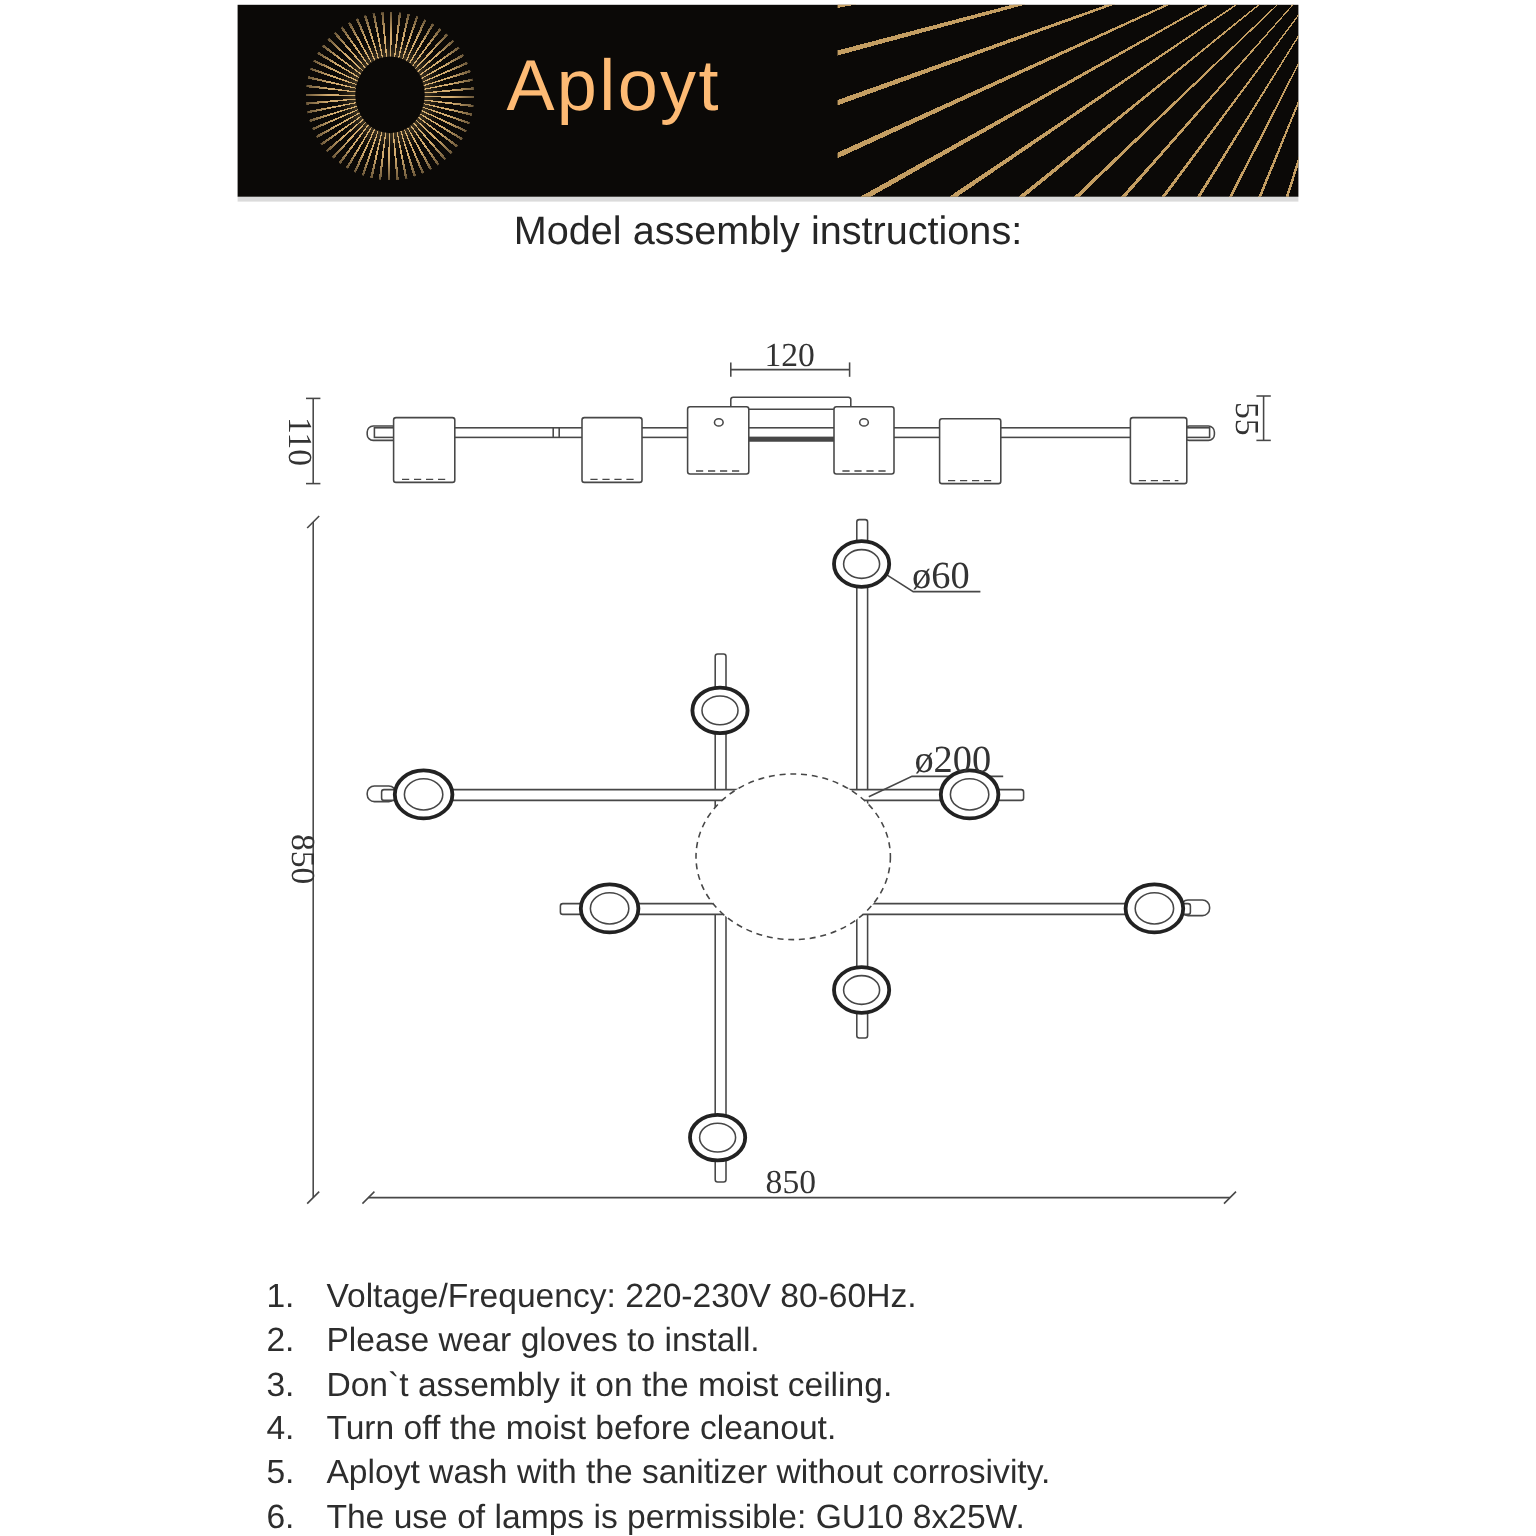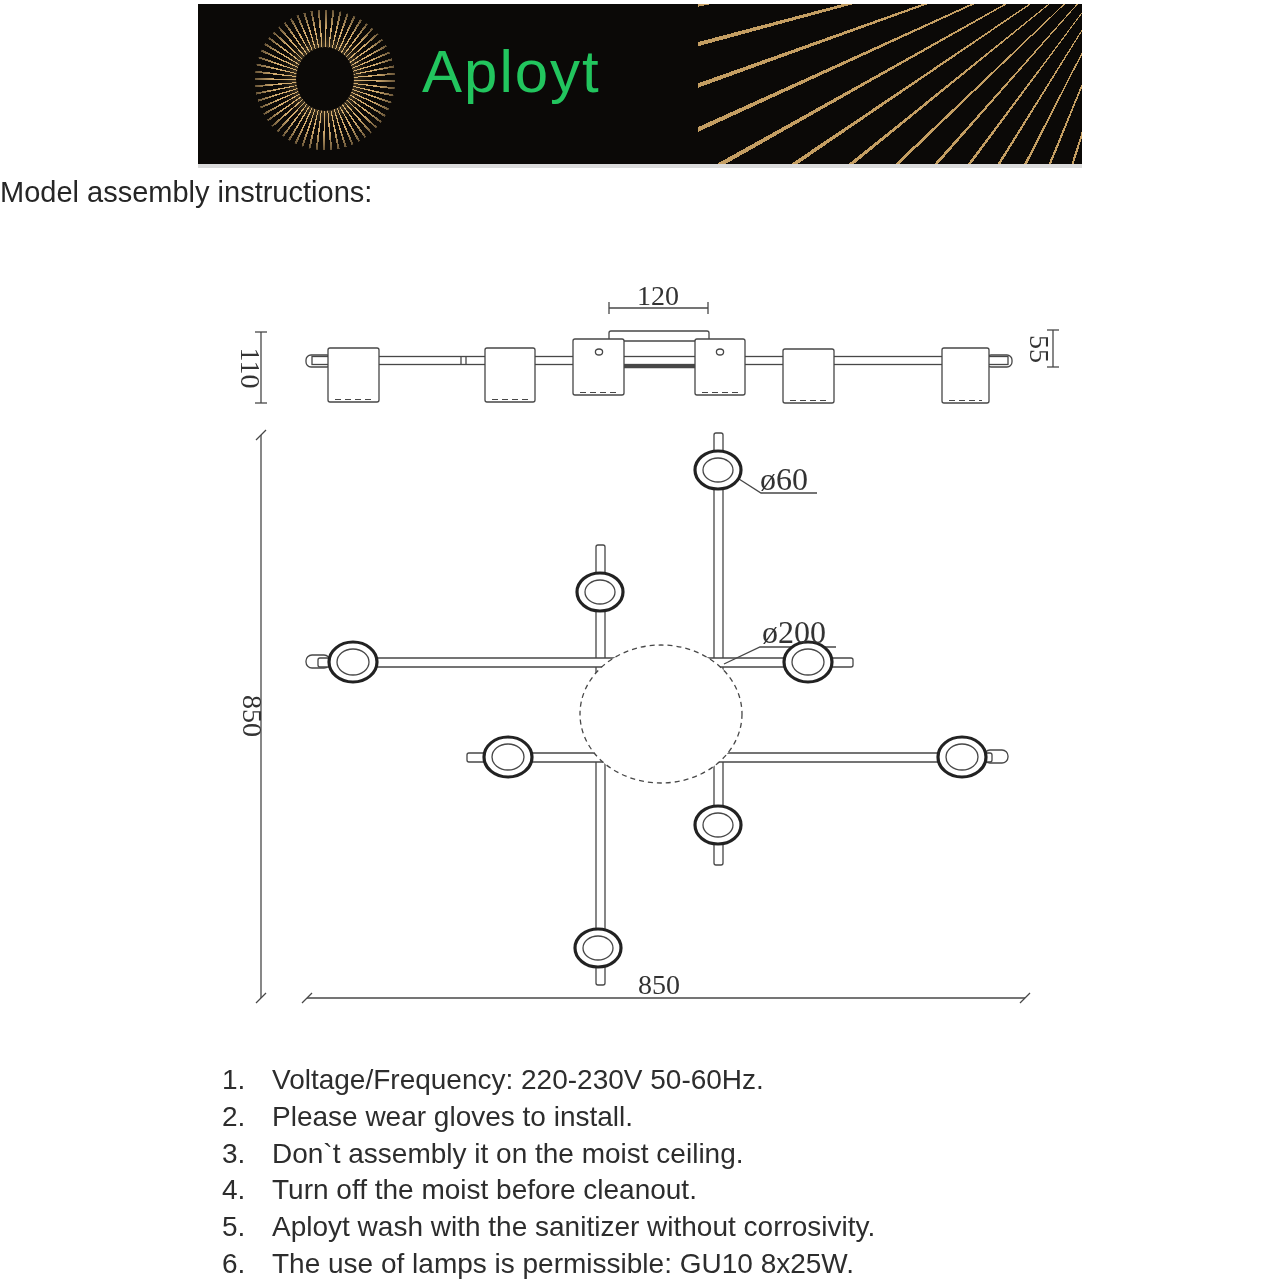--- a/index.html
+++ b/index.html
@@ -23,31 +23,31 @@
   .sunburst::before{
     content:"";position:absolute;inset:0;border-radius:50%;
     background:radial-gradient(circle, rgba(11,9,7,0) 52%, rgba(11,9,7,0.55) 72%, #0b0907 96%);
   }
   .sunburst::after{
     content:"";position:absolute;left:41px;top:37px;width:58px;height:64px;border-radius:50%;
     background:#0b0907;box-shadow:0 0 16px 4px rgba(226,188,123,0.38);
   }
   .brand{
     position:absolute;left:224px;top:32px;font-size:60px;line-height:72px;
-    color:#22c55e;letter-spacing:2px;font-family:"Liberation Sans",sans-serif;font-weight:400;
+    color:#fdba74;letter-spacing:2px;font-family:"Liberation Sans",sans-serif;font-weight:400;
   }
   .fan{
     position:absolute;left:500px;top:-530px;width:900px;height:900px;
     background:repeating-conic-gradient(from 178deg at 50% 50%,
       rgba(206,166,103,0.95) 0deg 0.5deg, rgba(0,0,0,0) 0.5deg 4.8deg);
   }
   
   .title-block{
-    position:absolute;left:0;top:174px;width:1280px;text-align:left;
-    color:#262626;font-size:29px;line-height:36px;
+    position:absolute;left:0;top:174px;width:1280px;text-align:center;
+    color:#262626;font-size:33px;line-height:36px;
   }
   
   svg.drawing{position:absolute;left:180px;top:260px;}
   svg.drawing text{
     font-family:"Liberation Serif","DejaVu Serif",serif;fill:#333333;
   }
   
   .list{
     position:absolute;left:222px;top:1062px;width:920px;
     color:#2d2d2d;font-size:28px;line-height:36.8px;
@@ -193,21 +193,21 @@
   </g>
   <text x="760" y="490" font-size="32">ø60</text>
   <text x="762" y="643" font-size="32">ø200</text>
   <text x="243" y="716" font-size="28" text-anchor="middle" transform="rotate(90 243 716)">850</text>
   <text x="659" y="994" font-size="28" text-anchor="middle">850</text>
 </svg>
 
 <div class="list">
   <div class="list-row">
     <div class="list-num">1.</div>
-    <div class="list-text">Voltage/Frequency: 220-230V 50-60Hz.</div>
+    <div class="list-text">Voltage/Frequency: 220-230V 80-60Hz.</div>
   </div>
   <div class="list-row">
     <div class="list-num">2.</div>
     <div class="list-text">Please wear gloves to install.</div>
   </div>
   <div class="list-row">
     <div class="list-num">3.</div>
     <div class="list-text">Don`t assembly it on the moist ceiling.</div>
   </div>
   <div class="list-row">

